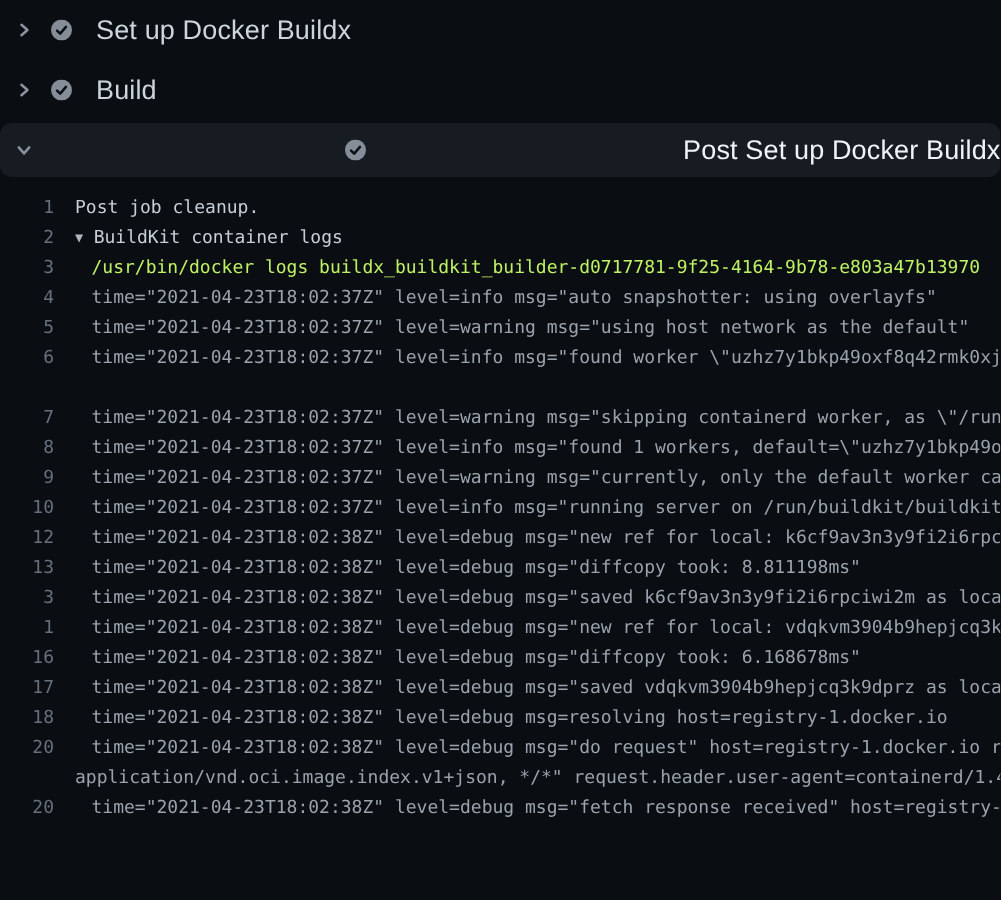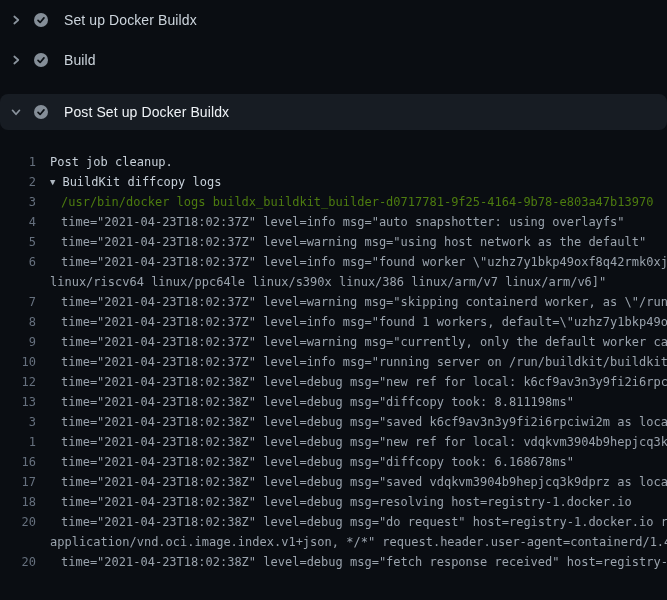--- a/index.html
+++ b/index.html
@@ -13,33 +13,34 @@
   .step-row {
     height: 40px;
     display: flex;
     align-items: center;
     cursor: pointer;
     padding-left: 10px;
     box-sizing: border-box;
   }
   .step-row.expanded {
     height: 36px;
-    margin: 14px 0;
+    margin: 2px 0;
     background: #171c23;
     border-radius: 8px;
+    justify-content: space-between;
   }
   .step-chevron {
     width: 12px; height: 12px;
     display: flex; align-items: center; justify-content: center;
     flex: 0 0 12px;
   }
   .step-check { margin-left: 12px; flex: 0 0 14px; height: 14px; }
   .step-label {
     margin-left: 16px;
-    font-size: 14px;
+    font-size: 18px;
     color: #ccd4dc;
     letter-spacing: 0.1px;
   }
   .step-row.expanded .step-label { color: #eff3f7; }
 
   .log-area {
     padding-top: 8px;
     font-family: "DejaVu Sans Mono", monospace;
     font-size: 12px;
     line-height: 20px;
@@ -49,21 +50,21 @@
   .log-gutter {
     flex: 0 0 36px;
     text-align: right;
     color: #66707e;
     user-select: none;
     cursor: pointer;
   }
   .log-content { margin-left: 14px; }
   .log-content.inner { padding-left: 11px; }
   .log-content.group { color: #c6cfd8; }
-  .log-content.command { color: #4d7c0f; }
+  .log-content.command { color: #bef264; }
   .group-toggle {
     display: inline-block;
     font-size: 9px;
     color: #aeb7c0;
     transform: translateY(-1px);
     margin-right: 7px;
     cursor: pointer;
   }
 </style>
 </head>
@@ -102,26 +103,26 @@
       </span>
       <span class="step-check"><svg width="14" height="14" viewBox="0 0 16 16">
           <circle cx="8" cy="8" r="8" fill="#858e98"></circle>
           <path d="M4.6 8.4 L7 10.8 L11.4 5.6" fill="none" stroke="#0b0f14" stroke-width="1.9" stroke-linecap="round" stroke-linejoin="round"></path>
         </svg></span>
       <span class="step-label">Post Set up Docker Buildx</span>
     </div>
   </div>
 <div class="log-area">
     <div class="log-row"><span class="log-gutter">1</span><span class="log-content group">Post job cleanup.</span></div>
-    <div class="log-row"><span class="log-gutter">2</span><span class="log-content group"><span class="group-toggle">▼</span><span>BuildKit diffcopy logs</span></span></div>
+    <div class="log-row"><span class="log-gutter">2</span><span class="log-content group"><span class="group-toggle">▼</span><span>BuildKit container logs</span></span></div>
     <div class="log-row"><span class="log-gutter">3</span><span class="log-content command inner">/usr/bin/docker logs buildx_buildkit_builder-d0717781-9f25-4164-9b78-e803a47b13970</span></div>
     <div class="log-row"><span class="log-gutter">4</span><span class="log-content inner">time="2021-04-23T18:02:37Z" level=info msg="auto snapshotter: using overlayfs"</span></div>
     <div class="log-row"><span class="log-gutter">5</span><span class="log-content inner">time="2021-04-23T18:02:37Z" level=warning msg="using host network as the default"</span></div>
     <div class="log-row"><span class="log-gutter">6</span><span class="log-content inner">time="2021-04-23T18:02:37Z" level=info msg="found worker \"uzhz7y1bkp49oxf8q42rmk0xj</span></div>
-    <div class="log-row"><span class="log-gutter"></span><span class="log-content">linux/riscv64 linux/ppc64le linux/s390x linux/386 linux/arm/v7 linux/arm/v6]"</span></div>
+    <div class="log-row"><span class="log-gutter"></span></div>
     <div class="log-row"><span class="log-gutter">7</span><span class="log-content inner">time="2021-04-23T18:02:37Z" level=warning msg="skipping containerd worker, as \"/run</span></div>
     <div class="log-row"><span class="log-gutter">8</span><span class="log-content inner">time="2021-04-23T18:02:37Z" level=info msg="found 1 workers, default=\"uzhz7y1bkp49o</span></div>
     <div class="log-row"><span class="log-gutter">9</span><span class="log-content inner">time="2021-04-23T18:02:37Z" level=warning msg="currently, only the default worker ca</span></div>
     <div class="log-row"><span class="log-gutter">10</span><span class="log-content inner">time="2021-04-23T18:02:37Z" level=info msg="running server on /run/buildkit/buildkit</span></div>
     <div class="log-row"><span class="log-gutter">12</span><span class="log-content inner">time="2021-04-23T18:02:38Z" level=debug msg="new ref for local: k6cf9av3n3y9fi2i6rpc</span></div>
     <div class="log-row"><span class="log-gutter">13</span><span class="log-content inner">time="2021-04-23T18:02:38Z" level=debug msg="diffcopy took: 8.811198ms"</span></div>
     <div class="log-row"><span class="log-gutter">3</span><span class="log-content inner">time="2021-04-23T18:02:38Z" level=debug msg="saved k6cf9av3n3y9fi2i6rpciwi2m as loca</span></div>
     <div class="log-row"><span class="log-gutter">1</span><span class="log-content inner">time="2021-04-23T18:02:38Z" level=debug msg="new ref for local: vdqkvm3904b9hepjcq3k</span></div>
     <div class="log-row"><span class="log-gutter">16</span><span class="log-content inner">time="2021-04-23T18:02:38Z" level=debug msg="diffcopy took: 6.168678ms"</span></div>
     <div class="log-row"><span class="log-gutter">17</span><span class="log-content inner">time="2021-04-23T18:02:38Z" level=debug msg="saved vdqkvm3904b9hepjcq3k9dprz as loca</span></div>

